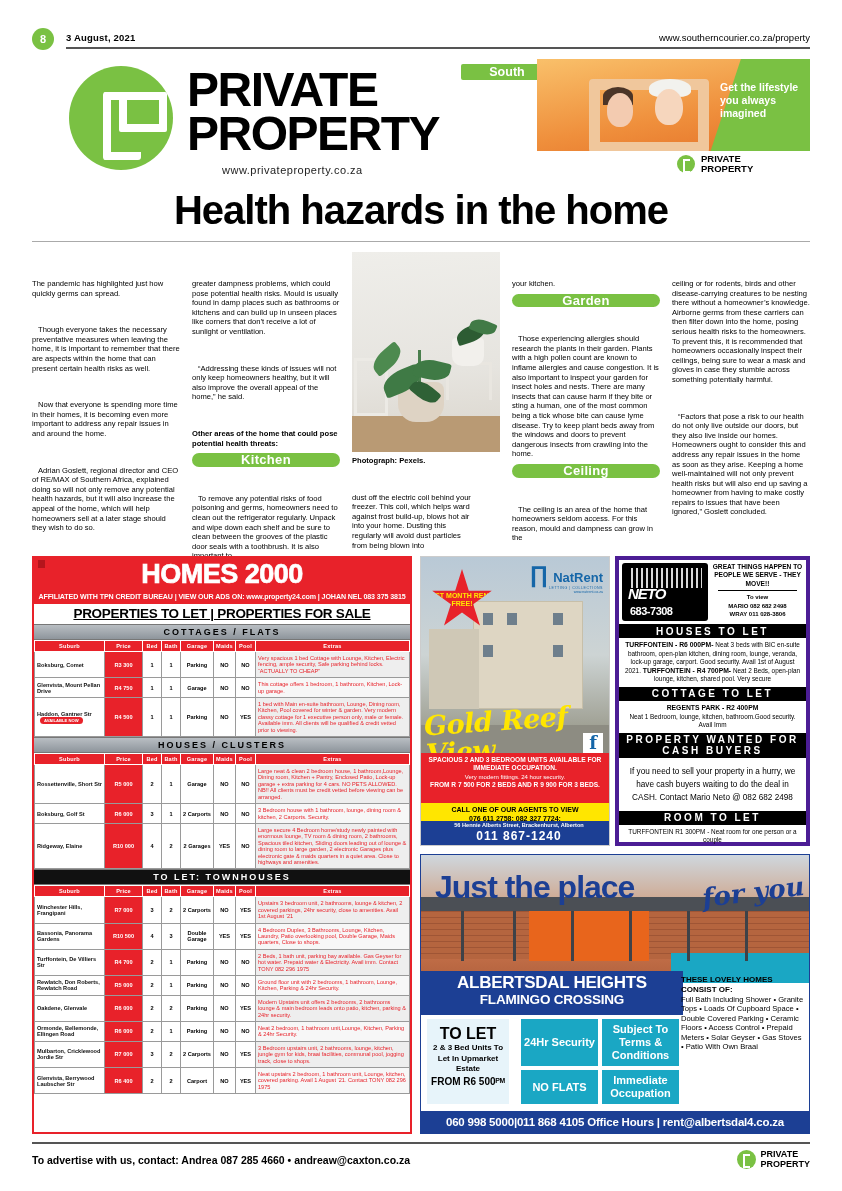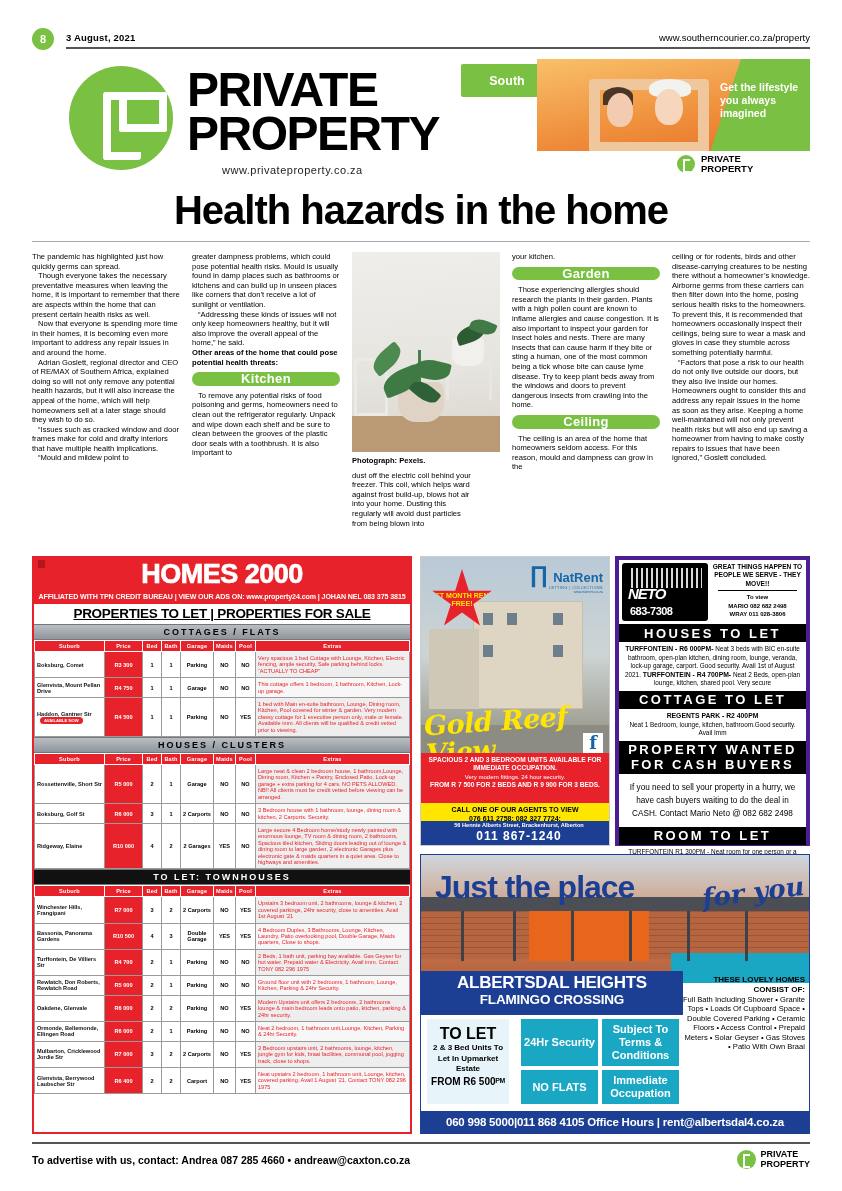--- a/index.html
+++ b/index.html
@@ -34,21 +34,21 @@
     border:8px solid #fff; border-right:none; border-radius:3px;
   }
   .pp-logo-circle::before {
     content:""; position:absolute; left:50px; top:26px; width:32px; height:24px;
     background:#7ac143; border:8px solid #fff; border-radius:2px;
   }
   .pp-title { position:absolute; left:155px; top:12px; font-size:48px; line-height:44px;
     font-weight:bold; letter-spacing:-1.5px; }
   .pp-url { position:absolute; left:190px; top:108px; font-size:11px; letter-spacing:.5px; color:#222; }
   .south-tab {
-    position:absolute; left:429px; top:8px; width:92px; height:33px; background:#7ac143;
+    position:absolute; left:429px; top:8px; width:92px; height:16px; background:#7ac143;
     color:#fff; font-size:12.5px; font-weight:bold; display:flex; align-items:center;
     justify-content:center; border-radius:2px;
   }
   .promo {
     position:absolute; left:505px; top:3px; width:273px; height:118px; overflow:hidden;
     background: linear-gradient(180deg,#f4a640 0%,#e8762c 45%,#d9531e 100%);
   }
   .promo .sky { position:absolute; inset:0;
     background:linear-gradient(170deg,#f9c06a 0%, #ef8f3c 50%, #e0641f 100%); }
   .promo .frame-hands {
@@ -85,21 +85,21 @@
   
   .headline {
     position:absolute; left:32px; top:188px; width:778px;
     font-size:40px; font-weight:bold; letter-spacing:-1px; text-align:center;
   }
   .hl-rule { position:absolute; left:32px; top:241px; width:778px; height:1.4px; background:#aaa; }
 
   
   .article { position:absolute; left:32px; top:252px; width:778px; height:296px; }
   .col { position:absolute; top:0; width:148px; font-size:7.6px; line-height:9.6px; text-align:left; }
-  .col p { margin-bottom:0; text-indent:6px; }
+  .col p { margin-bottom:0; text-indent:6px;margin-top:27px; }
   .col p.noind { text-indent:0; }
   .col p.bold { font-weight:bold; text-indent:0; }
   .c1 { left:0; }
   .c2 { left:160px; }
   .c3 { left:320px; width:124px; }
   .c4 { left:480px; width:148px; }
   .c5 { left:640px; width:138px; }
   .greenpill {
     background:#7ac143; color:#fff; font-weight:bold; font-size:13px; text-align:center;
     border-radius:9px; padding:2px 0; margin:5px 0 5px 0; letter-spacing:.3px;
@@ -221,21 +221,21 @@
   .neto-logo { width:86px; height:58px; background:#000; position:relative; border-radius:3px; }
   .neto-logo .sky { position:absolute; left:6px; top:5px; right:6px; height:20px;
     background:repeating-linear-gradient(90deg,#000 0 3px,#fff 3px 5px); opacity:.85; }
   .neto-logo .nm { position:absolute; left:6px; top:22px; color:#fff; font-size:15px;
     font-weight:bold; font-style:italic; letter-spacing:-1px; }
   .neto-logo .ph { position:absolute; left:8px; bottom:4px; color:#fff; font-size:11px;
     font-weight:bold; letter-spacing:-.5px; }
   .neto-slogan { flex:1; text-align:center; font-size:6.6px; font-weight:bold; line-height:8.4px; }
   .neto-slogan .hr { height:1px; background:#000; margin:2px 6px; }
   .neto-slogan .tv { font-size:6px; font-weight:bold; line-height:8.4px; }
-  .neto-band { background:#000; color:#fff; font-size:13px; font-weight:bold; text-align:center;
+  .neto-band { background:#000; color:#fff; font-size:10px; font-weight:bold; text-align:center;
     letter-spacing:2.5px; padding:1.5px 0; }
   .neto-body { font-size:6.4px; line-height:8.6px; text-align:center; padding:3px 4px; }
   .neto-body b { font-size:6.8px; }
   .neto-cash { font-size:8.2px; line-height:13px; text-align:center; padding:7px 6px; }
 
   
   .alb { position:absolute; left:388px; top:298px; width:390px; height:280px;
     border:1px solid #1c3f94; background:#fff; overflow:hidden; }
   .alb-photo { position:absolute; left:0; top:0; width:390px; height:128px;
     background:linear-gradient(180deg,#cfd7de 0%,#cfa184 42%,#c8734b 70%,#b0603d 100%); }
@@ -255,21 +255,21 @@
   .alb-head { position:absolute; left:14px; top:14px; color:#1c3f94; font-size:32px;
     font-weight:bold; letter-spacing:-1px; }
   .alb-grid { position:absolute; left:6px; top:164px; width:252px; display:flex; gap:12px; }
   .alb-tolet { width:82px; background:#e7f4fa; text-align:center; padding:6px 2px; }
   .alb-tolet .h { font-size:16px; font-weight:bold; line-height:18px; }
   .alb-tolet .s { font-size:8px; font-weight:bold; line-height:10.5px; }
   .alb-tolet .f { font-size:10px; font-weight:bold; line-height:13px; }
   .alb-cells { flex:1; display:grid; grid-template-columns:1fr 1fr; gap:4px; }
   .alb-cell { background:#1aa7c4; color:#fff; font-size:11px; font-weight:bold; text-align:center;
     line-height:13px; display:flex; align-items:center; justify-content:center; padding:4px 2px; }
-  .alb-list { position:absolute; right:4px; top:120px; width:124px; text-align:right;
+  .alb-list { position:absolute; right:4px; top:120px; width:124px; text-align:left;
     font-size:7.6px; line-height:9.4px; }
   .alb-list .hd { font-weight:bold; font-size:8px; line-height:10px; }
   .alb-foot { position:absolute; left:0; right:0; bottom:0; height:22px; background:#1c3f94;
     color:#fff; font-size:11.5px; font-weight:bold; display:flex; align-items:center;
     justify-content:center; letter-spacing:-.2px; }
 
   
   .footrule { position:absolute; left:32px; top:1142px; width:778px; height:1.5px; background:#555; }
   .footer { position:absolute; left:32px; top:1150px; width:778px; height:30px; }
   .foot-txt { position:absolute; left:0; top:4px; font-size:10.5px; font-weight:bold; }

